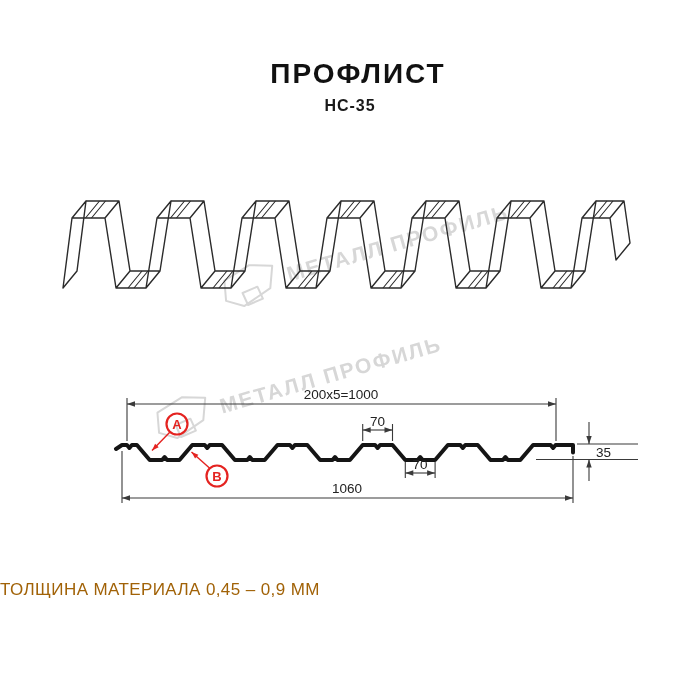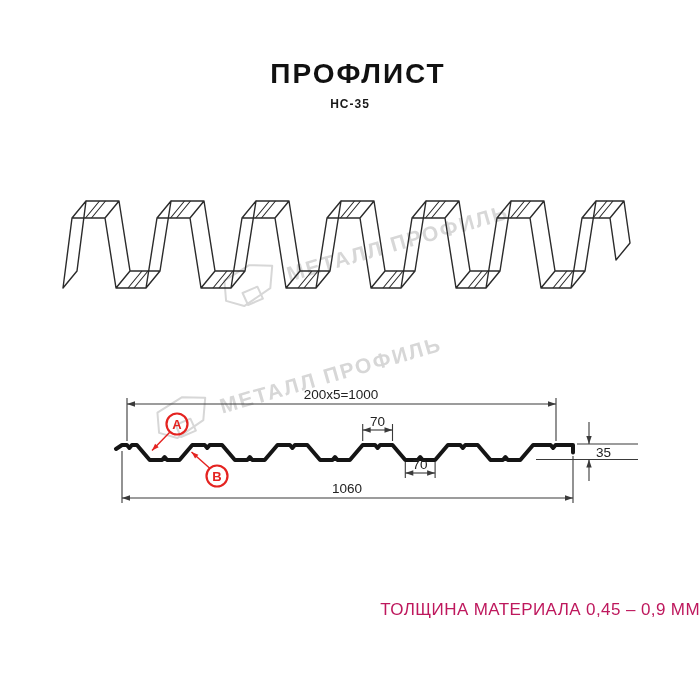--- a/index.html
+++ b/index.html
@@ -1,31 +1,31 @@
 <!DOCTYPE html>
 <html><head>
 <meta charset="utf-8">
 <style>
   html,body{margin:0;padding:0;}
   body{width:700px;height:700px;background:#ffffff;position:relative;overflow:hidden;
        font-family:"Liberation Sans",sans-serif;}
   .canvas{position:absolute;inset:0;}
   .header{position:absolute;top:60px;left:0;width:700px;text-align:center;}
   .title{font-size:28px;font-weight:800;letter-spacing:2px;color:#111;line-height:1;padding-left:16px;}
-  .subtitle{margin-top:9px;font-size:12px;font-weight:700;letter-spacing:1px;color:#1a1a1a;}
+  .subtitle{margin-top:9px;font-size:16px;font-weight:700;letter-spacing:1px;color:#1a1a1a;}
   .watermark{position:absolute;display:flex;align-items:center;gap:7px;
              transform:rotate(-16deg);transform-origin:0 50%;pointer-events:none;z-index:1;}
   .watermark span{font-size:21px;font-weight:700;letter-spacing:2px;white-space:nowrap;}
   .wm1{left:221px;top:272px;}
   .wm2{left:154px;top:404px;}
   svg.draw{position:absolute;z-index:2;}
   #sheet3d{left:50px;top:180px;}
   #xsec{left:90px;top:385px;}
-  .footer{position:absolute;top:600px;left:0;width:700px;text-align:right;
-          font-size:17px;font-weight:500;letter-spacing:0.4px;color:#be185d;}
+  .footer{position:absolute;top:580px;left:0;width:700px;text-align:left;
+          font-size:17px;font-weight:500;letter-spacing:0.4px;color:#a16207;}
 </style>
 </head>
 <body>
 
 <div class="canvas">
 
   <div class="header">
     <div class="title">ПРОФЛИСТ</div>
     <div class="subtitle">НС-35</div>
   </div>

